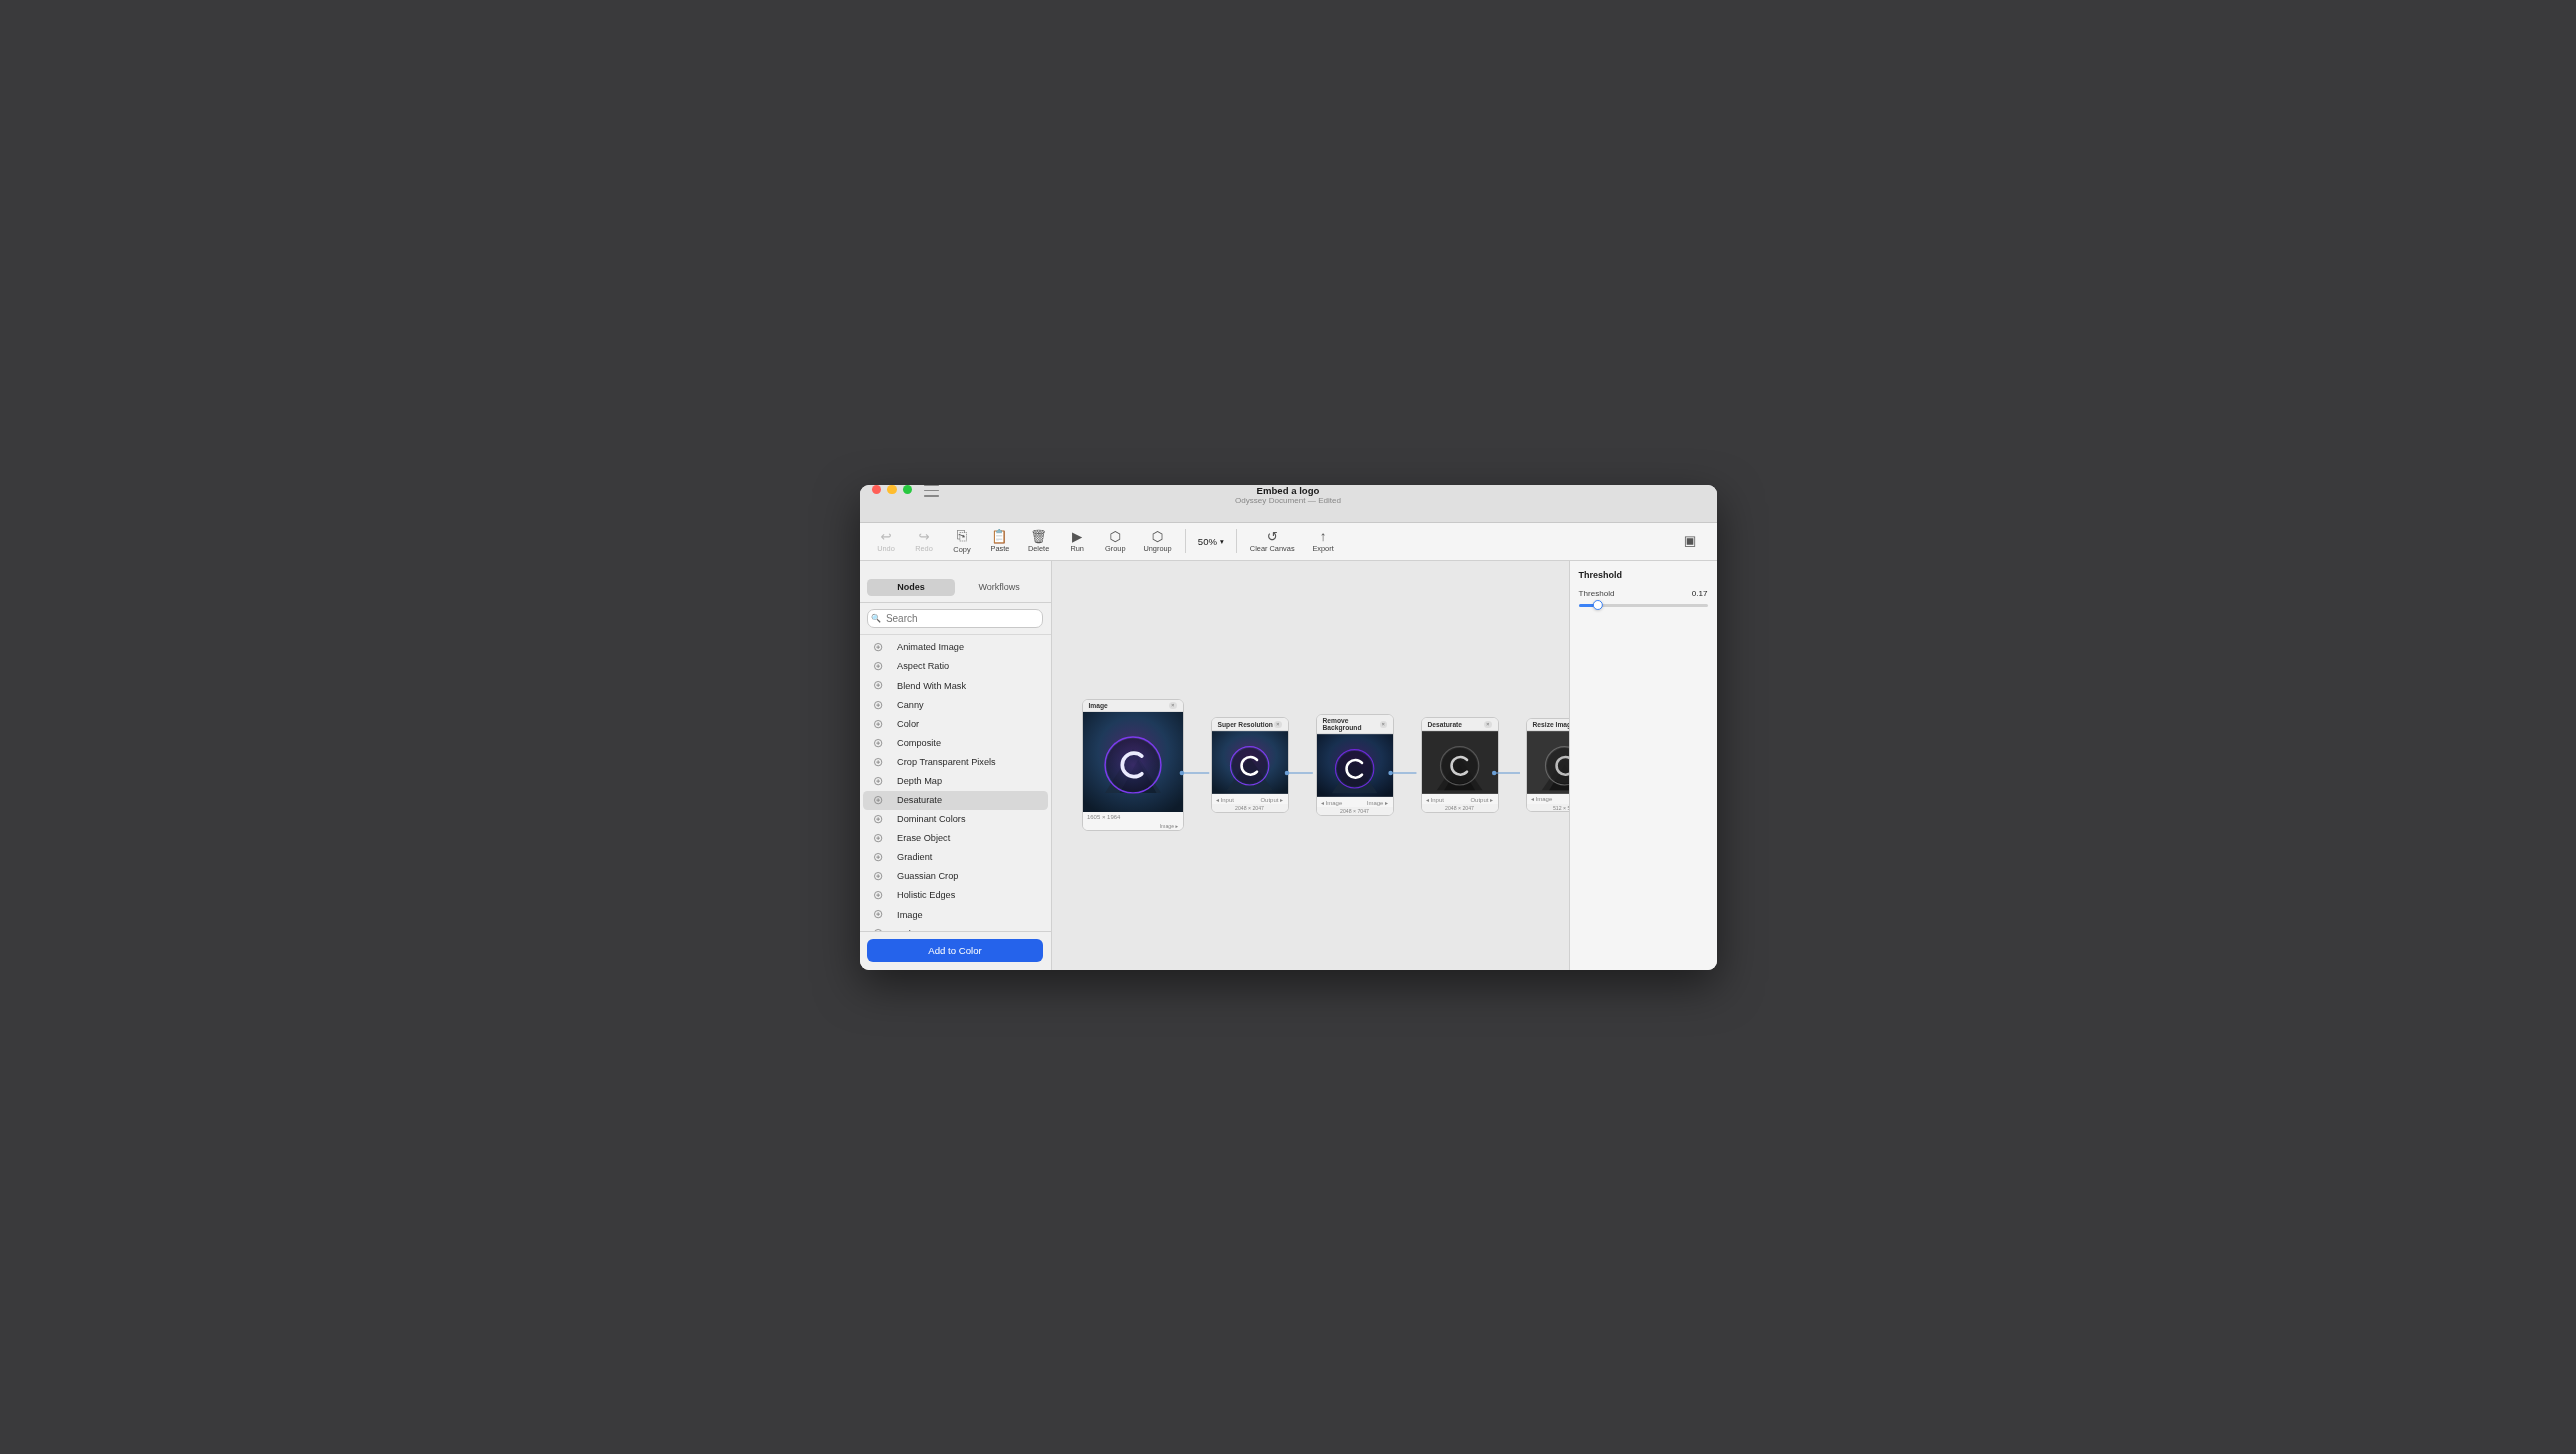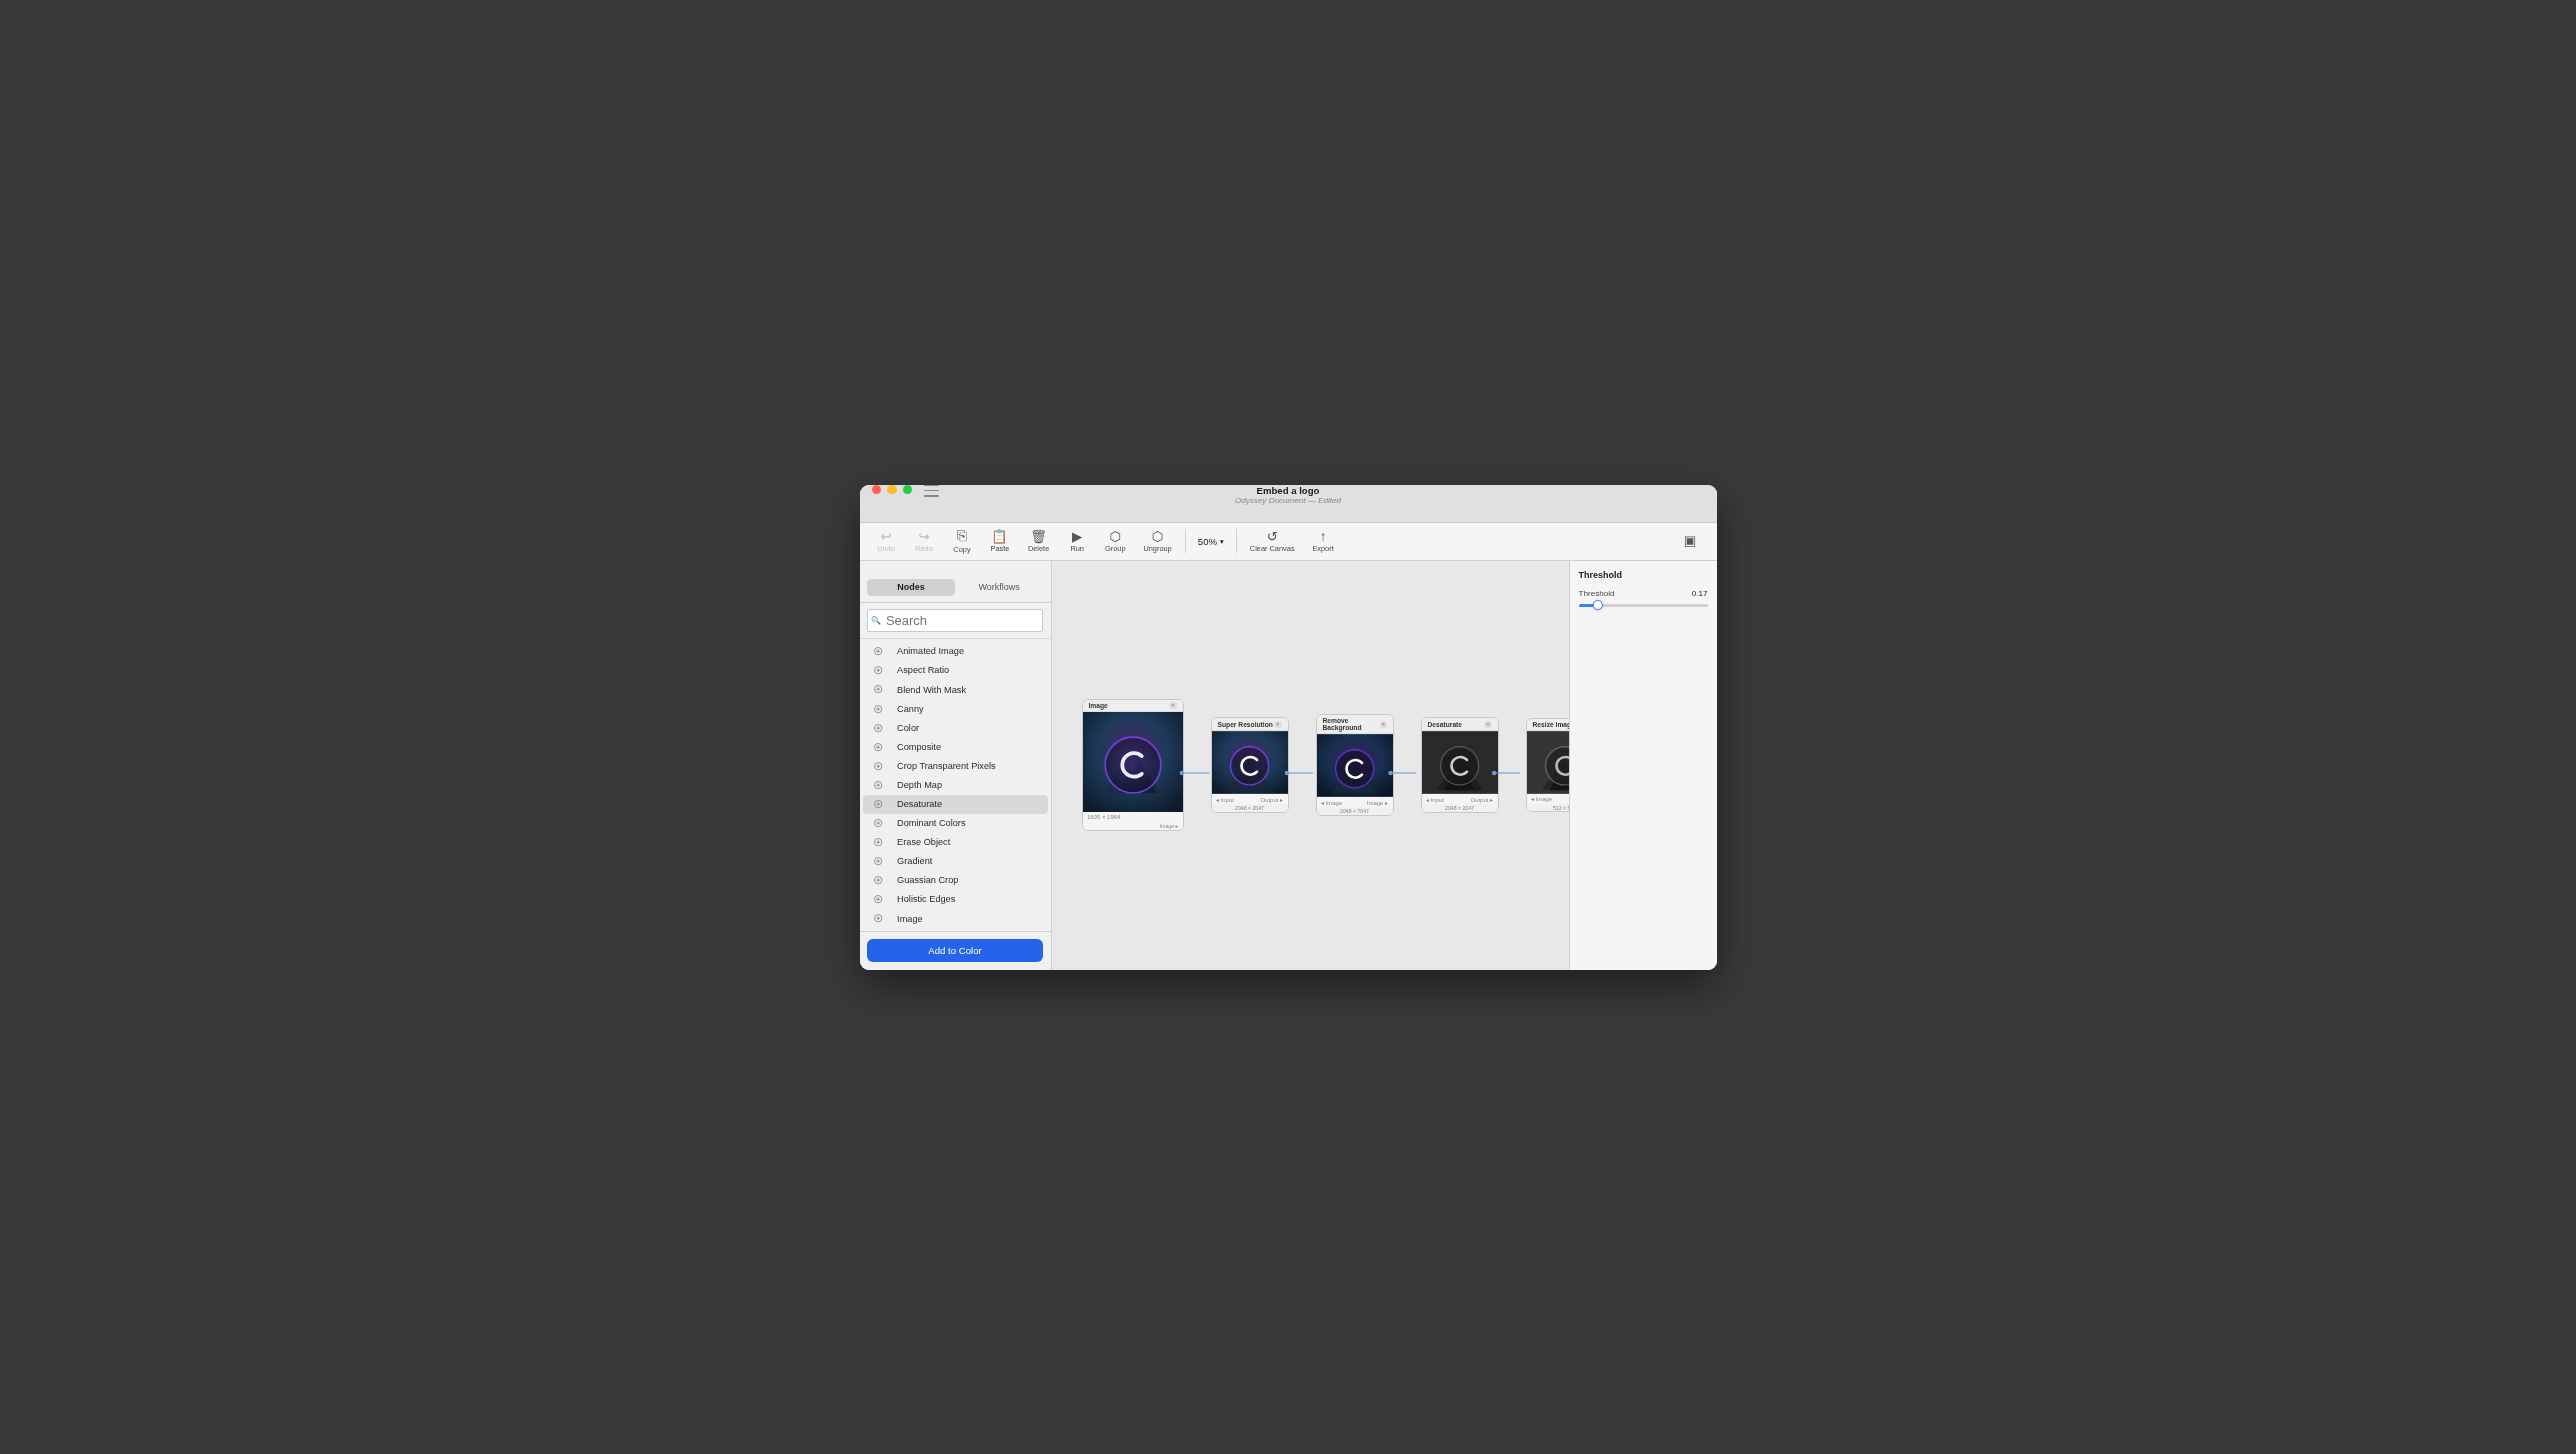--- a/index.html
+++ b/index.html
@@ -67,21 +67,20 @@
       text-align: center;
     }
     .title-section .doc-title {
       font-size: 9.6px;
       font-weight: 600;
       color: #1a1a1a;
     }
     .title-section .doc-subtitle {
       font-size: 8.1px;
       color: #888;
-      font-style: italic;
     }
     .toolbar {
       background: #f5f5f5;
       height: 38px;
       display: flex;
       align-items: center;
       padding: 0 9px;
       border-bottom: 0.7px solid #d0d0d0;
       flex-shrink: 0;
       gap: 3px;
@@ -165,24 +164,24 @@
       color: #1a1a1a;
       font-weight: 600;
     }
     .sidebar-search {
       padding: 6px 7.4px;
       border-bottom: 0.7px solid #d8d8d8;
     }
     .sidebar-search input {
       width: 100%;
       padding: 3px 6px 3px 18px;
-      border-radius: 2px;
+      border-radius: 7px;
       border: 0.7px solid #c8c8c8;
       background: #fff;
-      font-size: 13px;
+      font-size: 10px;
       outline: none;
     }
     .search-wrapper {
       position: relative;
     }
     .search-wrapper .search-ico {
       position: absolute;
       left: 4.4px;
       top: 50%;
       transform: translateY(-50%);

